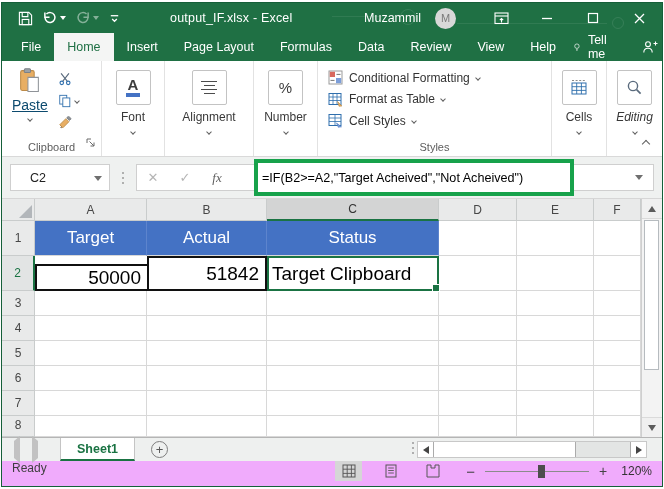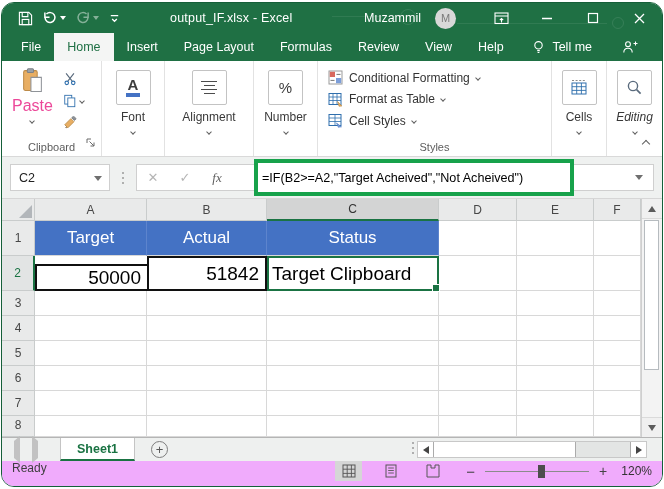--- a/index.html
+++ b/index.html
@@ -1,17 +1,17 @@
 <!DOCTYPE html>
 <html><head>
 <meta charset="utf-8">
 <style>
   * { margin:0; padding:0; box-sizing:border-box; }
   html,body { width:664px; height:489px; background:#fff; font-family:"Liberation Sans","DejaVu Sans",sans-serif; overflow:hidden; }
-  .window { position:absolute; left:1px; top:2px; width:662px; height:485px; border:1px solid #155f39; border-radius:13px; overflow:hidden; background:#fff; }
+  .window { position:absolute; left:1px; top:2px; width:662px; height:485px; border:1px solid #155f39; border-radius:0; overflow:hidden; background:#fff; }
 
   
   .titlebar { height:30px; background:#1f7044; position:relative; display:flex; align-items:center; color:#fff; }
   .decor { position:absolute; border:1px solid rgba(255,255,255,0.10); border-radius:50%; }
   .decor.d1 { left:398px; top:6px; width:16px; height:16px; }
   .decor.d2 { left:610px; top:14px; width:12px; height:12px; }
   .decor-line { position:absolute; height:1px; background:rgba(255,255,255,0.08); }
   .dl1 { left:330px; top:13px; width:70px; } .dl2 { left:455px; top:20px; width:150px; }
   .qat { display:flex; align-items:center; gap:9px; margin-left:16px; }
   .qbtn { display:flex; align-items:center; gap:2px; cursor:default; }
@@ -33,21 +33,21 @@
   
   .ribbon { height:96px; background:#fff; border-bottom:1px solid #d9d9d9; display:flex; position:relative; }
   .group { position:relative; border-right:1px solid #e2e2e2; height:100%; }
   .glabel { position:absolute; bottom:3px; left:0; right:0; text-align:center; font-size:11px; color:#5d5d5d; }
   .chev { display:inline-block; width:6px; height:6px; border-right:1.4px solid #5f5f5f; border-bottom:1.4px solid #5f5f5f; }
   .chev.down { transform:rotate(45deg); } .chev.up { transform:rotate(-135deg); }
   .chev.sm { width:4px; height:4px; }
   .g-clip { width:100px; }
   .clip-content { display:flex; padding:7px 0 0 10px; gap:10px; }
   .paste-btn { display:flex; flex-direction:column; align-items:center; gap:4px; }
-  .paste-btn .plabel { font-size:16px; color:#ec4899; }
+  .paste-btn .plabel { font-size:14px; color:#0c4a6e;text-decoration:underline; }
   .cliptools { display:flex; flex-direction:column; gap:5px; padding-top:2px; }
   .ctool { display:flex; align-items:center; gap:3px; height:17px; }
   .launcher { position:absolute; right:5px; bottom:4px; }
   .mini { display:flex; flex-direction:column; align-items:center; padding-top:9px; }
   .g-font { width:63px; } .g-align { width:89px; } .g-num { width:64px; } .g-cells { width:55px; } .g-edit { width:55px; }
   .ibox { width:35px; height:35px; border:1px solid #c3c3c3; border-radius:2px; background:#fff; display:flex; flex-direction:column; align-items:center; justify-content:center; }
   .mlabel { margin-top:5px; font-size:12px; color:#383838; }
   .mini .chev { margin-top:6px; }
   .font-a { font-size:15px; font-weight:bold; color:#3d3d3d; line-height:14px; }
   .font-bar { width:14px; height:4px; background:#4472c4; margin-top:1px; }
@@ -55,21 +55,21 @@
   .alines div { height:1.6px; background:#4c4c4c; }
   .al1 { width:16px; } .al2 { width:11px; }
   .pct { font-size:15px; color:#3d3d3d; }
   .g-styles { width:234px; }
   .styles-rows { display:flex; flex-direction:column; gap:4.5px; padding:8px 0 0 10px; }
   .srow { display:flex; align-items:center; gap:6px; font-size:12px; color:#333; height:17px; }
   .collapse-ribbon { position:absolute; right:13px; bottom:9px; }
 
   
   .fbar { height:42px; background:#eff1f0; border-bottom:1px solid #d6d6d6; display:flex; align-items:center; padding:0 8px; position:relative; }
-  .namebox { width:100px; height:27px; background:#fff; border:1px solid #cfcfcf; display:flex; align-items:center; font-size:12.5px; color:#222; padding-left:8px; position:relative; }
+  .namebox { width:100px; height:27px; background:#fff; border:1px solid #cfcfcf; display:flex; align-items:center; font-size:12.5px; color:#222; padding-left:19px; position:relative; }
   .nb-arrow { position:absolute; right:7px; top:11px; }
   .tri-gray { width:0; height:0; border-left:4px solid transparent; border-right:4px solid transparent; border-top:5px solid #6f6f6f; }
   .vdots { width:2px; height:2px; background:#9a9a9a; border-radius:50%; box-shadow:0 -5px 0 #9a9a9a, 0 5px 0 #9a9a9a; margin:0 12px; }
   .fbox { position:relative; flex:1; height:27px; background:#fff; border:1px solid #cfcfcf; display:flex; align-items:center; }
   .fbtn { width:32px; text-align:center; font-size:13px; color:#b5b5b5; }
   .fx { width:32px; text-align:center; font-size:13px; color:#5f5f5f; font-family:"Liberation Serif","DejaVu Serif",serif; font-style:italic; }
   .annotation { position:absolute; left:117px; top:-6px; height:37px; width:320px; border:4px solid #17a24b; background:#fff; display:flex; align-items:center; padding-left:4px; z-index:3; }
   .formula-text { font-size:12.6px; color:#000; white-space:nowrap; }
   .fbar-expand { position:absolute; right:10px; top:10px; }
 
@@ -198,20 +198,21 @@
       </span>
     </div>
   </div>
 
   <div class="tabrow">
     <span class="rtab">File</span>
     <span class="rtab active">Home</span>
     <span class="rtab">Insert</span>
     <span class="rtab">Page Layout</span>
     <span class="rtab">Formulas</span>
+    <span class="rtab">Data</span>
     <span class="rtab">Review</span>
     <span class="rtab">View</span>
     <span class="rtab">Help</span>
     <span class="tellme">
       <svg width="13" height="15" viewBox="0 0 13 15">
           <circle cx="6.5" cy="5.3" r="3.7" fill="none" stroke="#fff" stroke-width="1.1"></circle>
           <path d="M5.2 10.6h2.6M5.6 12.5h1.8" stroke="#fff" stroke-width="1.1"></path>
         </svg>
       <span>Tell me</span>
     </span>

